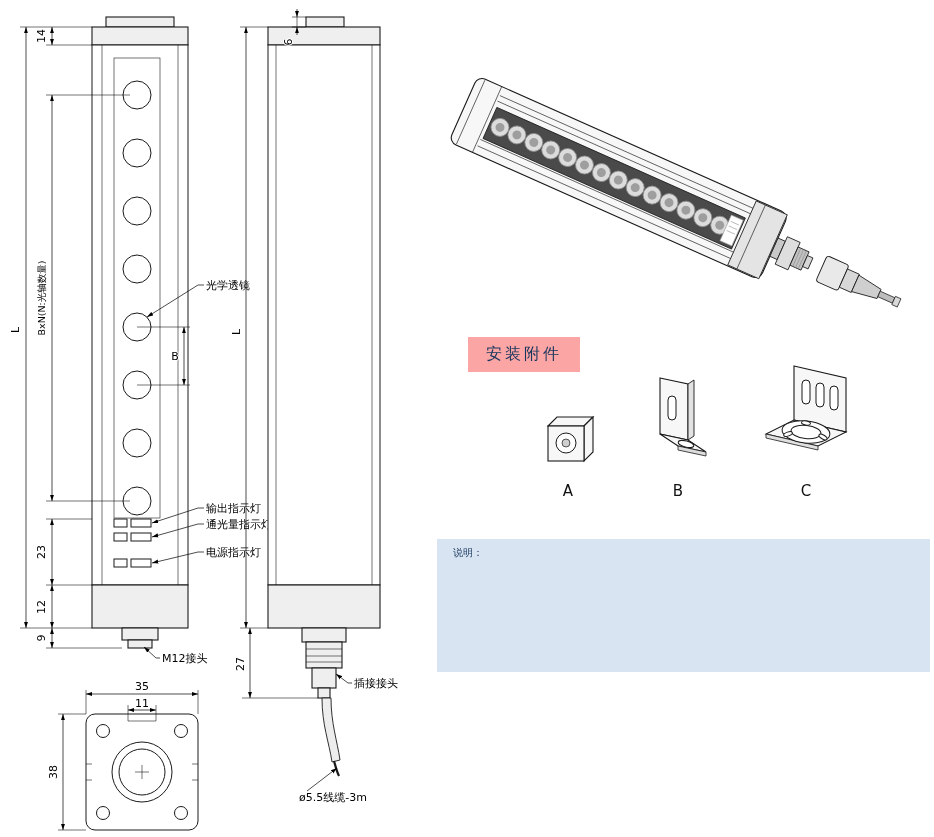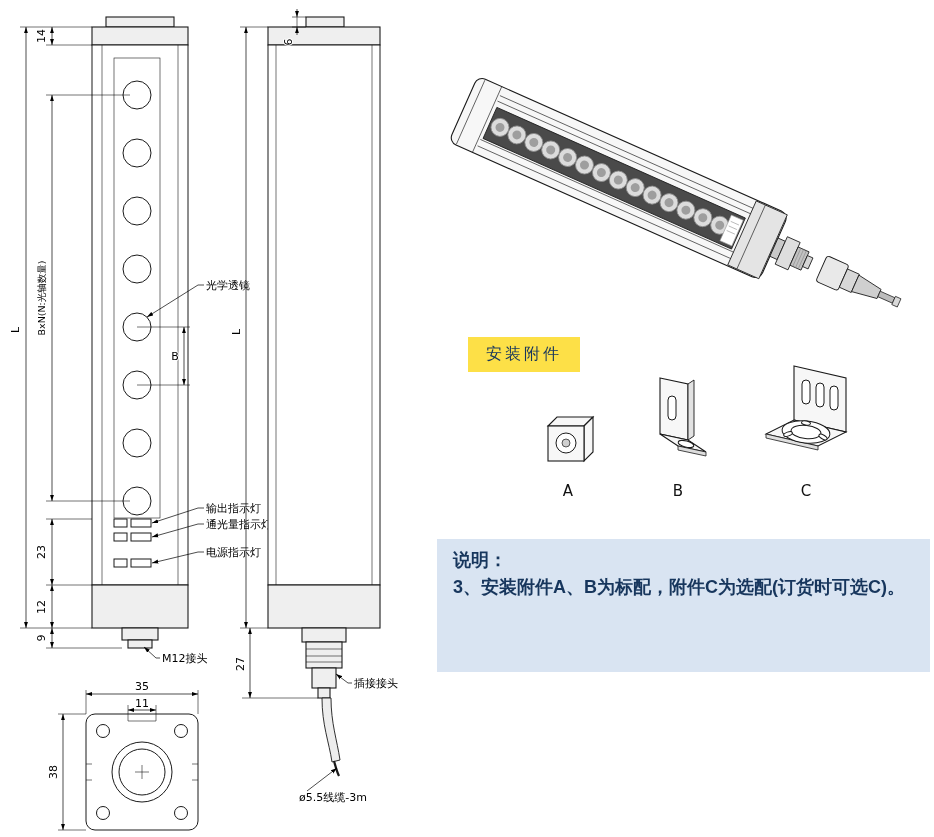--- a/index.html
+++ b/index.html
@@ -15,25 +15,25 @@
   .dim   { stroke:#000; stroke-width:0.7; fill:none; marker-start:url(#arr); marker-end:url(#arr); }
   .dimo  { stroke:#000; stroke-width:0.7; fill:none; marker-end:url(#arr); }
   .leader{ stroke:#000; stroke-width:0.7; fill:none; marker-start:url(#arr); }
 
   svg text { font-family:"DejaVu Sans","Liberation Sans",sans-serif; font-size:11px; fill:#000;
              paint-order:stroke; stroke:#ffffff; stroke-width:2px; stroke-linejoin:round; }
   svg text.small { font-size:9.5px; }
   svg text.big   { font-size:15px; stroke-width:0; fill:#111; }
 
   .acc-title { position:absolute; left:468px; top:337px; width:112px; height:35px;
-               background:#fde047; color:#17365d; font-size:16px; letter-spacing:3px;
+               background:#fca5a5; color:#17365d; font-size:16px; letter-spacing:3px;
                display:flex; align-items:center; justify-content:center; }
   .notes { position:absolute; left:437px; top:539px; width:493px; height:133px;
-           background:#d9e4f2; color:#17365d; font-size:18px; line-height:27px;
-           padding:8px 16px;font-weight:bold; }
+           background:#d9e4f2; color:#17365d; font-size:10px; line-height:27px;
+           padding:0 16px; }
 </style>
 </head>
 <body>
 
 <div class="canvas">
 
 <svg width="934" height="837" viewBox="0 0 934 837">
   <defs>
     <marker id="arr" viewBox="0 0 10 8" refX="10" refY="4" markerWidth="9" markerHeight="7.2" orient="auto-start-reverse">
       <path d="M0,0.8 L10,4 L0,7.2 Z" fill="#000"></path>
@@ -279,16 +279,15 @@
 
   <text x="568" y="496" text-anchor="middle" class="big">A</text>
   <text x="678" y="496" text-anchor="middle" class="big">B</text>
   <text x="806" y="496" text-anchor="middle" class="big">C</text>
 </svg>
 
 <div class="acc-title">安装附件</div>
 
 <div class="notes">
   <div>说明：</div>
-  <div>3、安装附件A、B为标配，附件C为选配(订货时可选C)。</div>
 </div>
 
 </div>
 
 </body></html>

